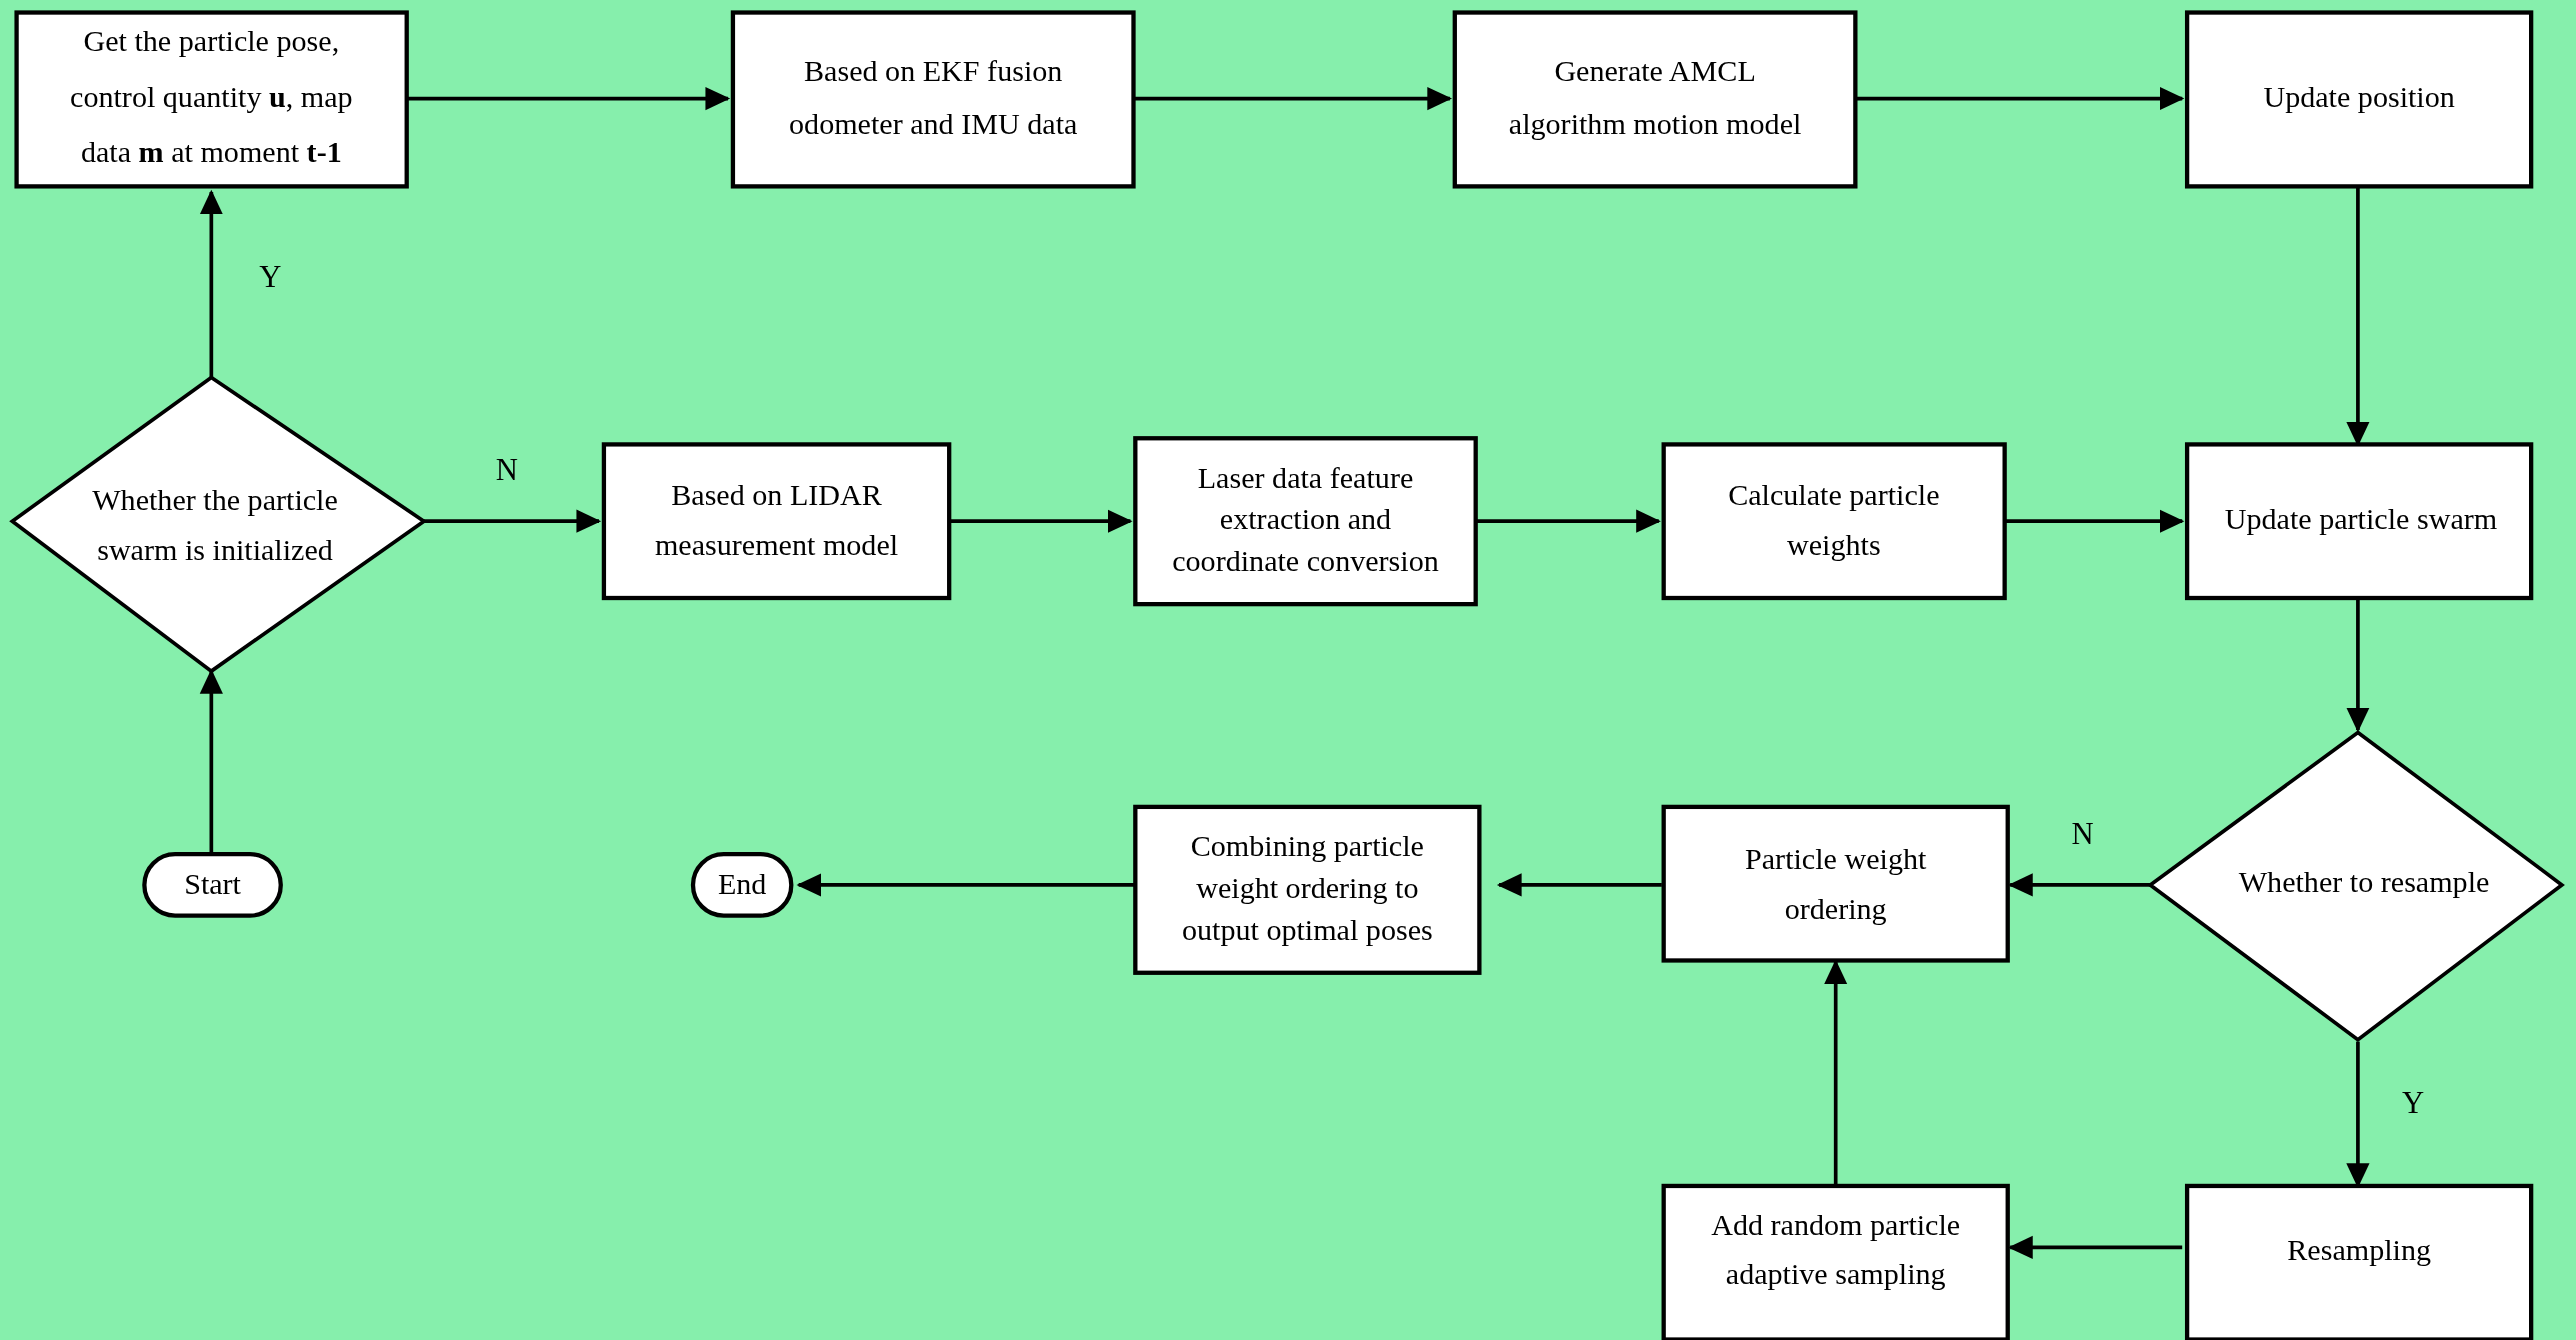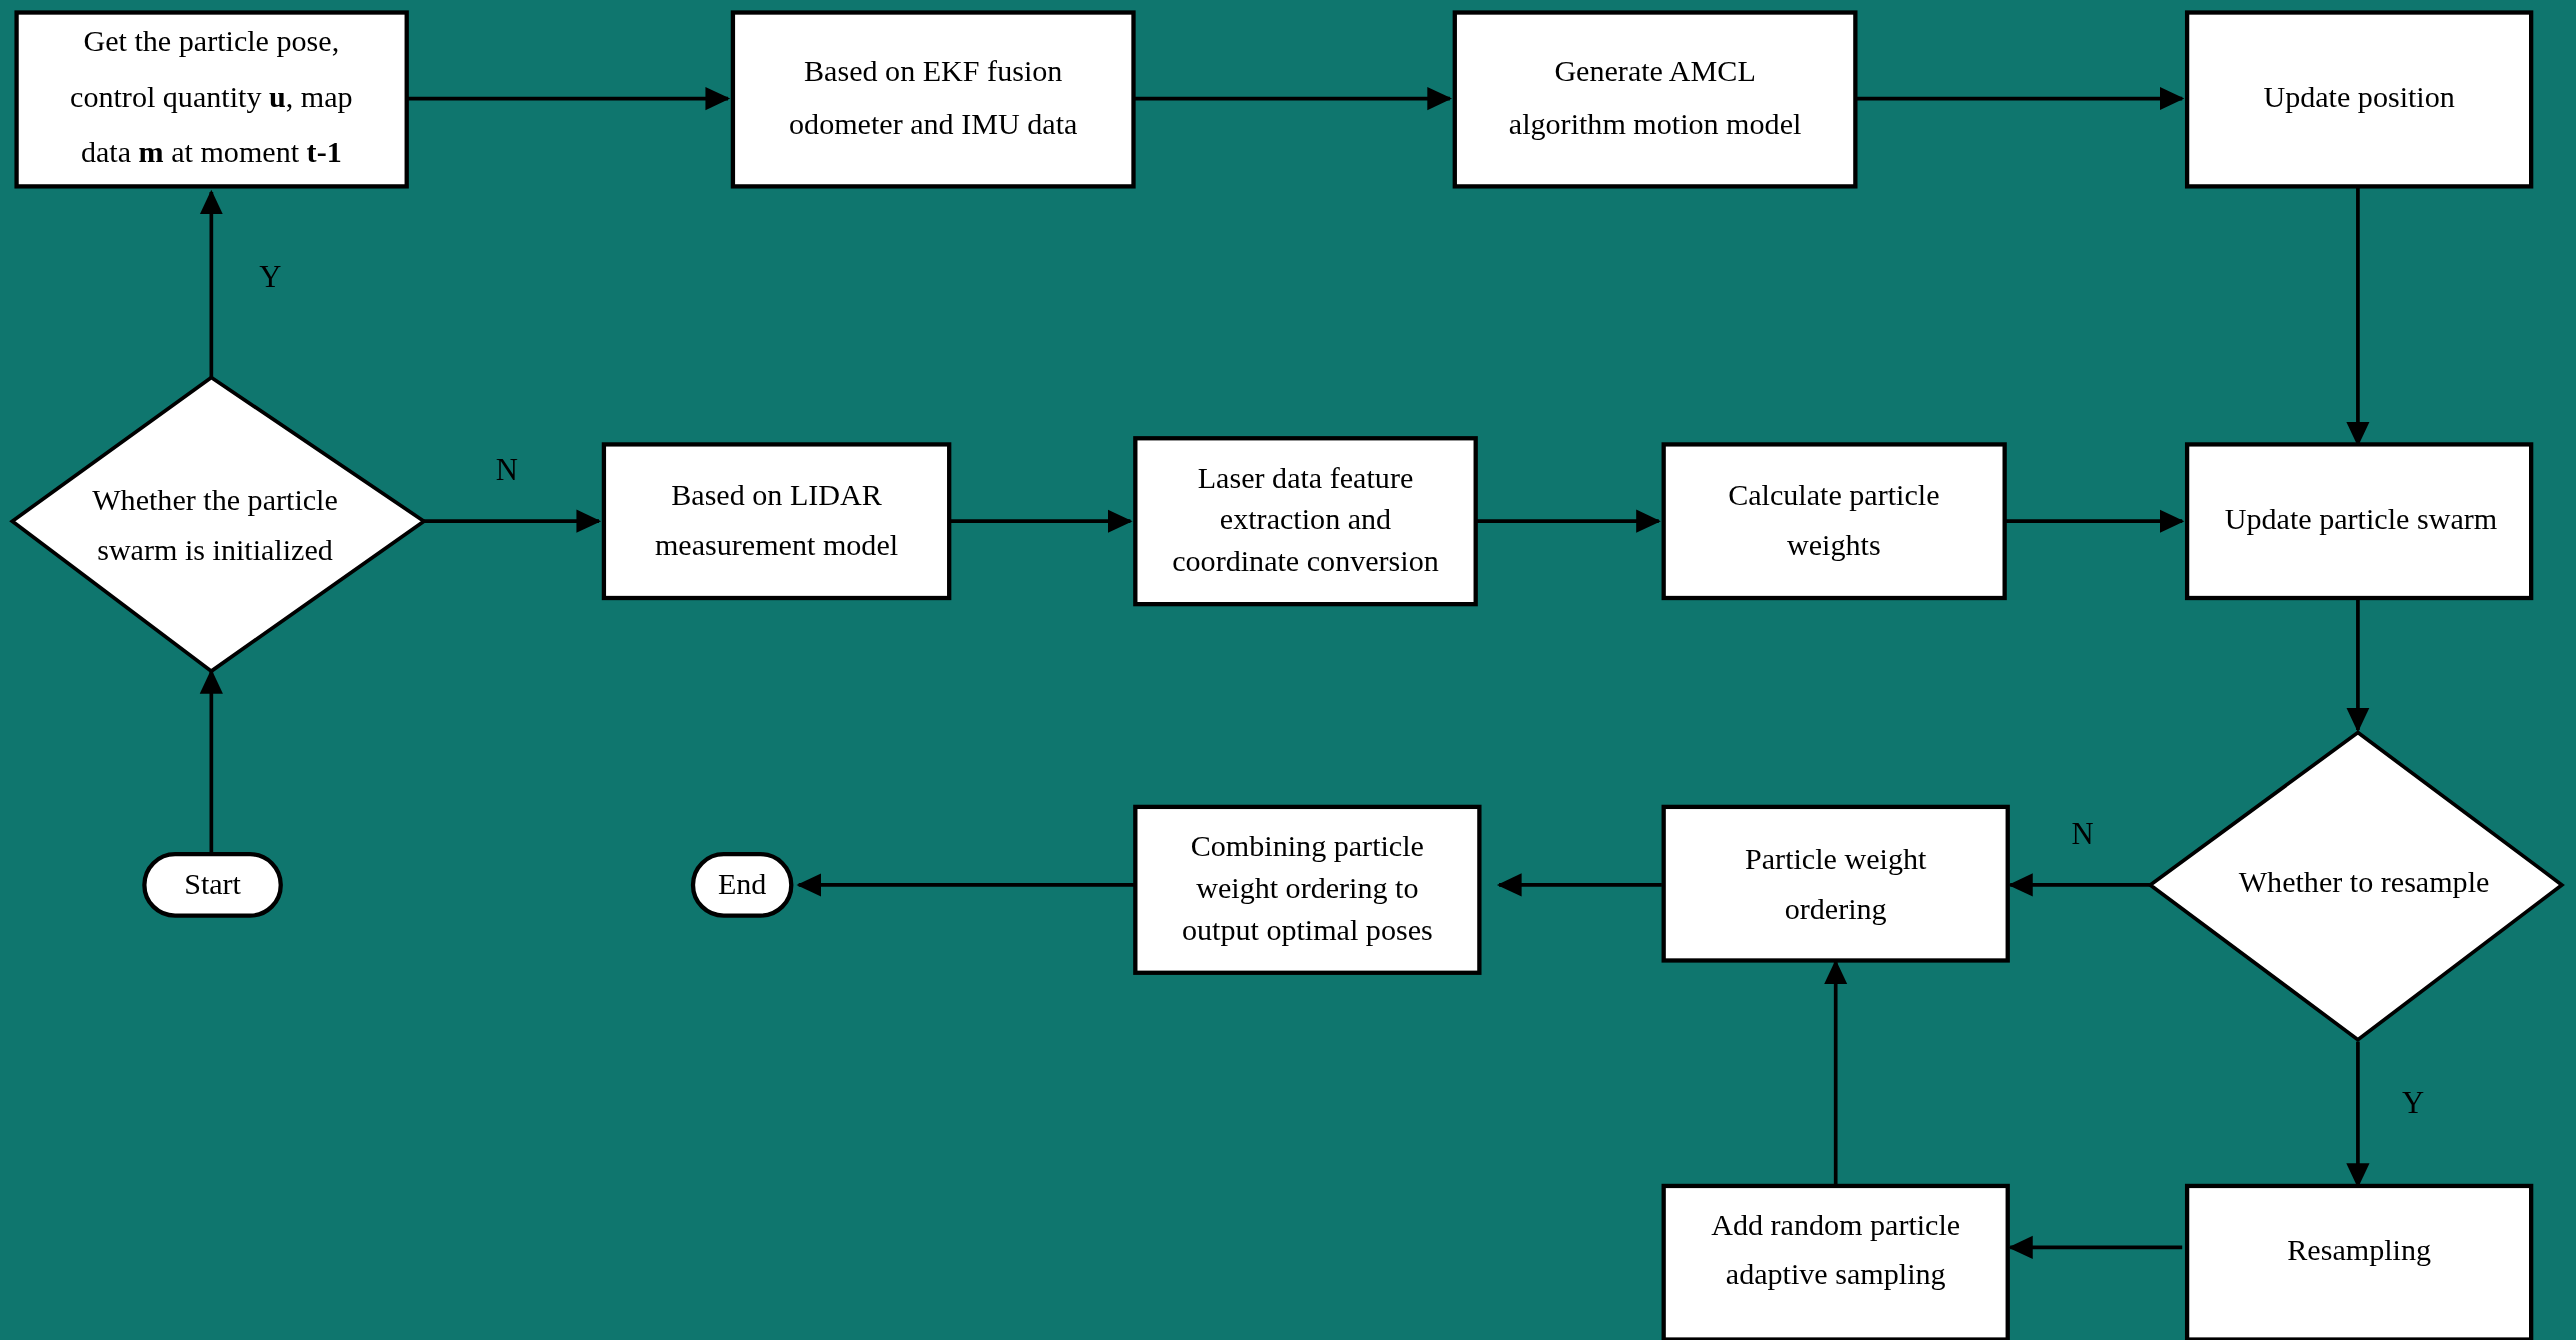--- a/index.html
+++ b/index.html
@@ -4,21 +4,21 @@
 <style>
   html, body {
     margin: 0;
     padding: 0;
     background: #ffffff;
   }
   #flowchart-root {
     position: relative;
     width: 2576px;
     height: 1341px;
-    background: #0f766e;
+    background: #86efac;
     font-family: "Liberation Serif", "DejaVu Serif", serif;
     text-align: center;
   }
   svg#flow-svg {
     display: block;
     width: 2576px;
     height: 1341px;
   }
   .node-shape {
     fill: #ffffff;

